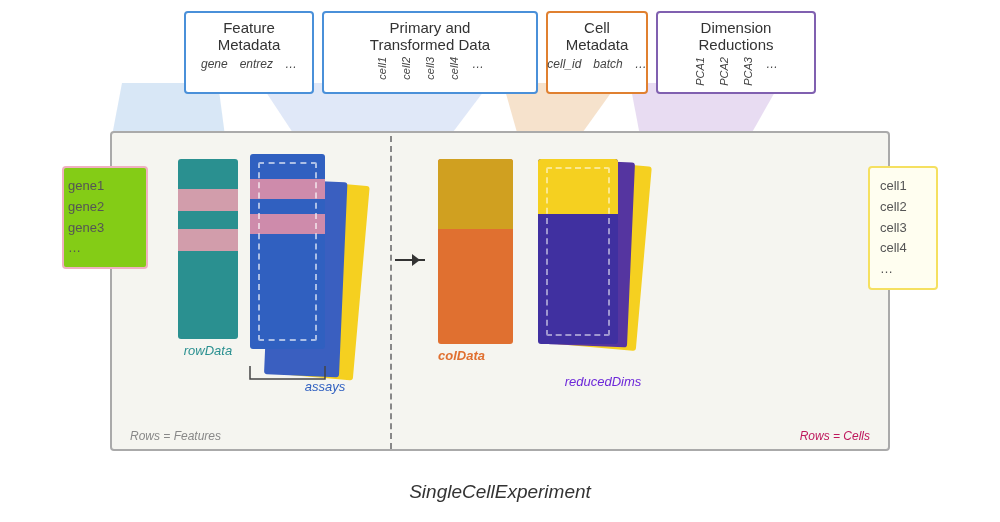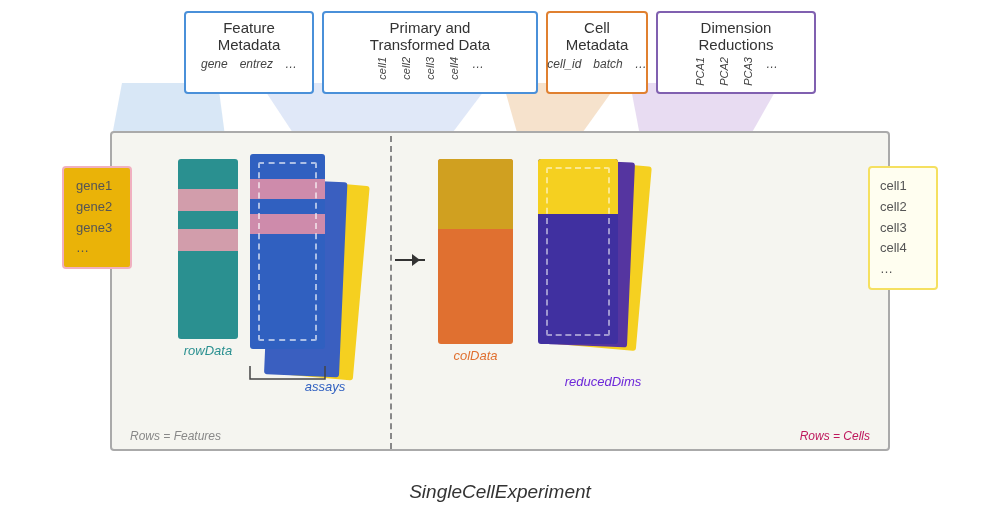--- a/index.html
+++ b/index.html
@@ -73,25 +73,25 @@
       border: 2px solid #aaa;
       border-radius: 4px;
       background: #f5f5f0;
     }
 
     
     .gene-list-box {
       position: absolute;
       top: 155px;
       left: 12px;
-      width: 70px;
+      width: 86px;
       border: 2px solid #f0b0c0;
       border-radius: 4px;
-      background: #eab308;
-      padding: 8px 12px;
+      background: #84cc16;
+      padding: 8px 4px;
       font-size: 13px;
       color: #555;
       line-height: 1.6;
     }
 
     
     .cell-list-box {
       position: absolute;
       top: 155px;
       right: 12px;
@@ -446,21 +446,21 @@
         <div class="stripe-pink2"></div>
       </div>
     </div>
     <div class="label-teal">rowData</div>
   </div>
 
   <div class="dashed-separator"></div>
 
   <div class="arrow-right"></div>
 
-  <div style="position:absolute; top:148px; left:388px; display:flex; flex-direction:column; align-items:center;">
+  <div style="position:absolute; top:148px; left:388px; display:flex; flex-direction:column; font-weight:bold;">
     <div class="col-data-rect">
       <div class="col-top-part"></div>
     </div>
     <div class="label-orange">colData</div>
   </div>
 
   <div style="position:absolute; top:148px; left:488px; width:130px; height:210px;">
     <div class="rd-rect-back2"></div>
     <div class="rd-rect-back1"></div>
     <div class="rd-rect-front">

